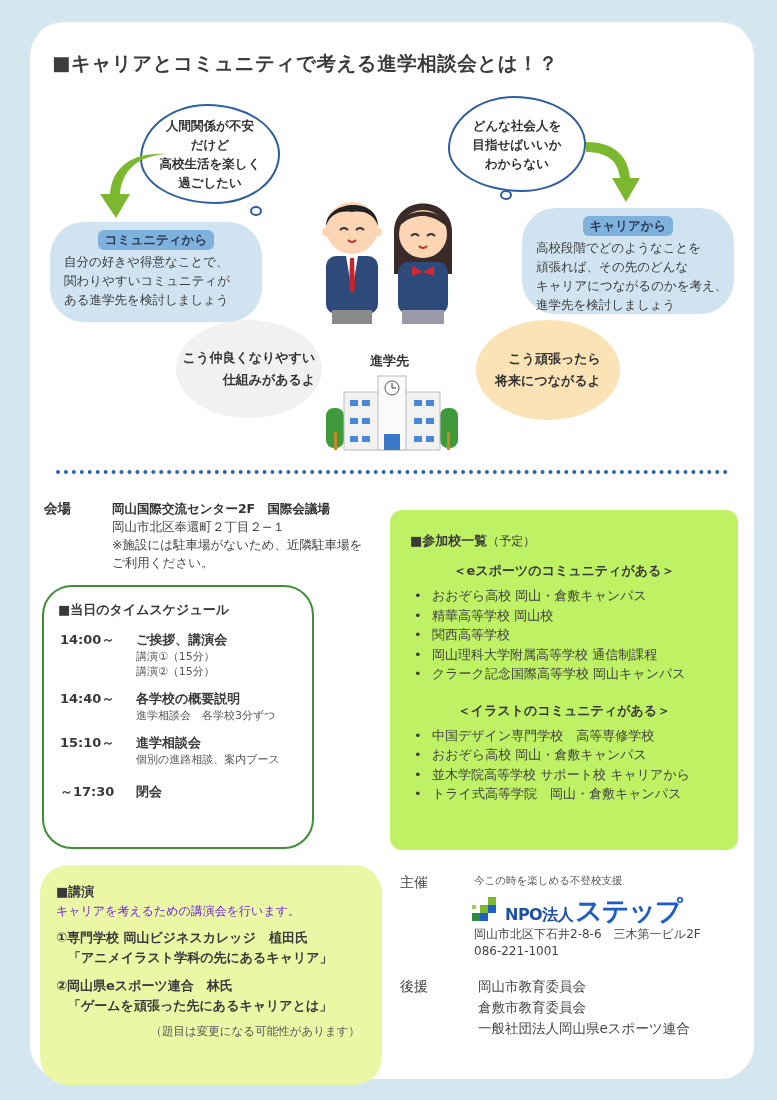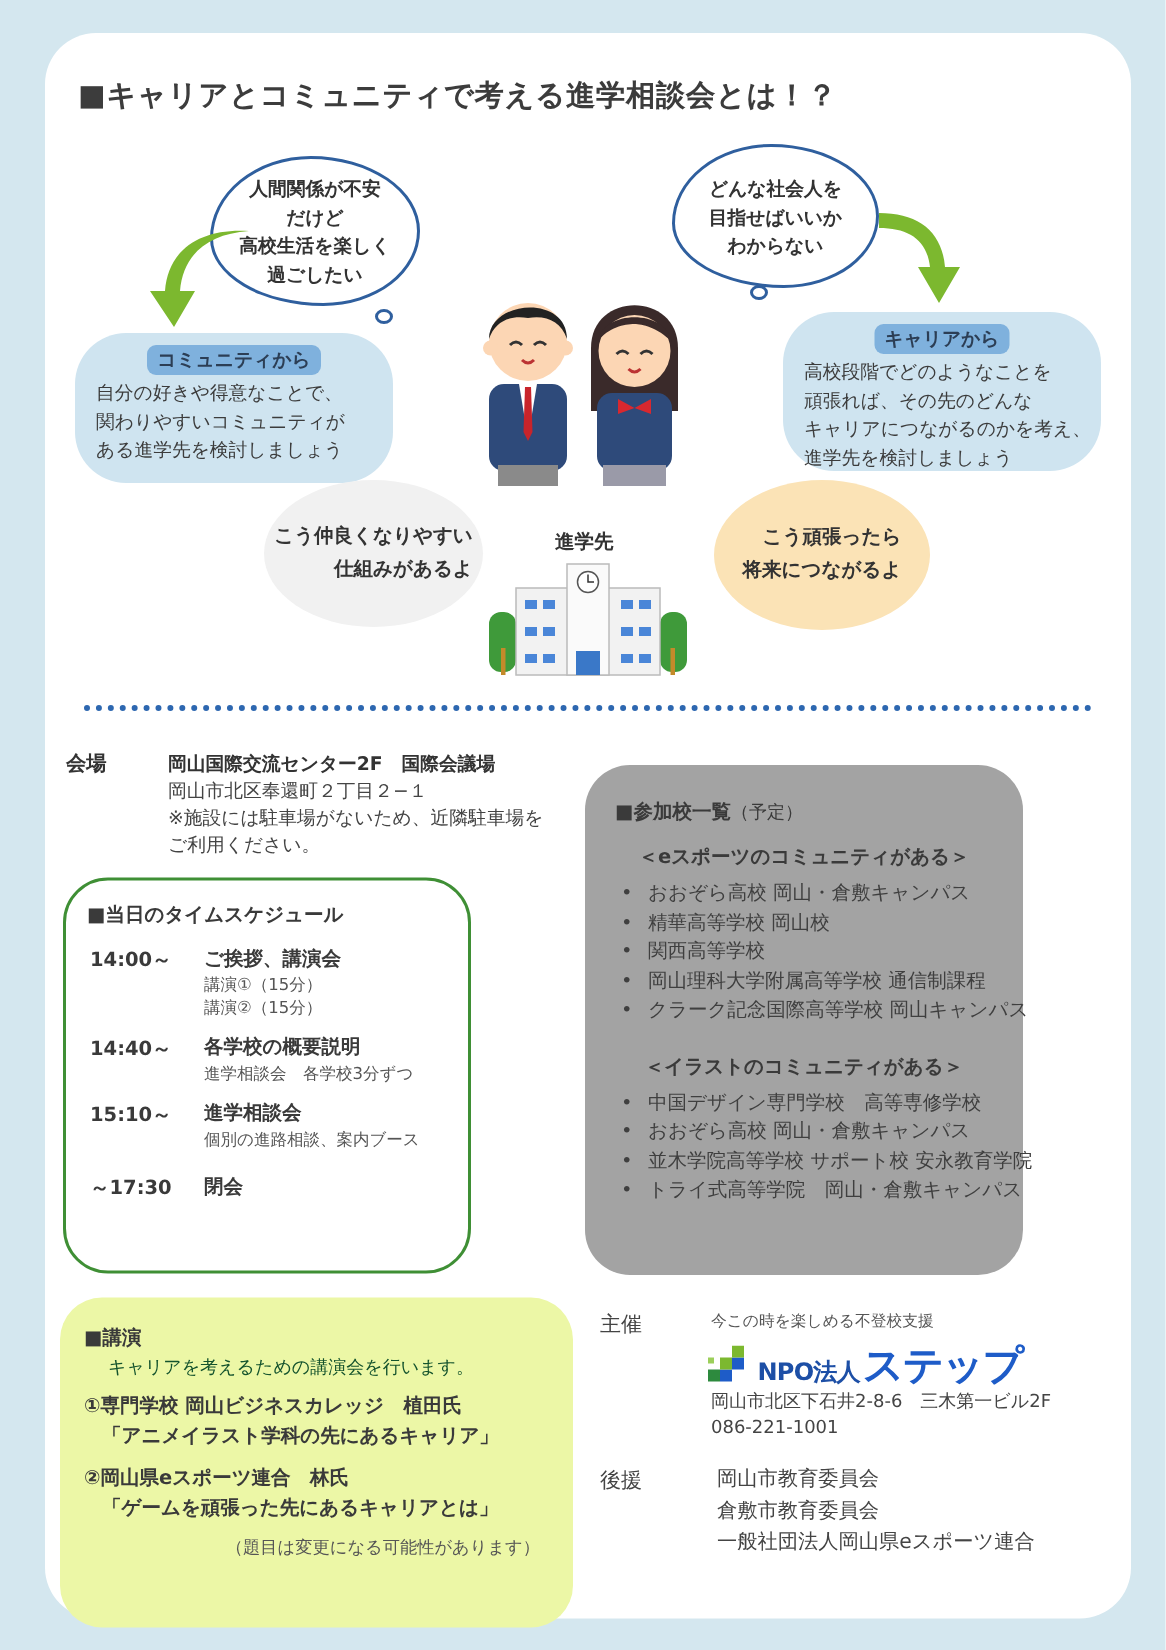--- a/index.html
+++ b/index.html
@@ -64,36 +64,36 @@
       left: 42px; top: 585px; width: 272px; height: 264px;
       border: 2.5px solid #3f8f35; border-radius: 30px; padding: 14px 14px;
     }
     .sched-title { font-size: 13px; font-weight: bold; color: #3a3a3a; margin-bottom: 12px; }
     .sched-row { display: flex; margin-bottom: 11px; }
     .sched-time { width: 78px; font-size: 13px; font-weight: bold; color: #3a3a3a; padding-left: 2px; }
     .sched-main { font-size: 13px; font-weight: bold; color: #3a3a3a; line-height: 18px; }
     .sched-sub { font-size: 11px; font-weight: normal; color: #555; line-height: 15px; }
     
     .schools {
-      left: 390px; top: 510px; width: 292px; height: 340px;
-      background: #a3a3a3; border-radius: 30px; padding: 22px 20px;
+      left: 390px; top: 510px; width: 348px; height: 340px;
+      background: #bef264; border-radius: 12px; padding: 22px 20px;
     }
     .schools-title { font-size: 13px; font-weight: bold; color: #3a3a3a; margin-bottom: 12px; }
     .schools-title .note { font-weight: normal; font-size: 12px; }
     .group-head { text-align: center; font-size: 13px; font-weight: bold; color: #3a3a3a; margin: 2px 0 6px; }
     .school-list { list-style: none; margin-bottom: 18px; }
     .school-list li { font-size: 13px; line-height: 19.5px; color: #3f3f3f; white-space: nowrap; }
     .school-list li::before { content: "•"; display: inline-block; width: 18px; padding-left: 4px; }
     
     .lecture {
       left: 40px; top: 865px; width: 342px; height: 220px;
       background: #ecf7a6; border-radius: 28px; padding: 18px 16px;
     }
     .lec-title { font-size: 13px; font-weight: bold; color: #3a3a3a; }
-    .lec-desc { font-size: 12px; color: #14532d; margin: 2px 16px 8px; font-family: Liberation Mono, monospace; }
+    .lec-desc { font-size: 12px; color: #6d28d9; margin: 2px 0 8px; font-family: Liberation Mono, monospace; }
     .lec-item { font-size: 13px; font-weight: bold; color: #3a3a3a; line-height: 20px; }
     .lec-subtitle { font-size: 13px; font-weight: bold; color: #3a3a3a; line-height: 20px; padding-left: 12px; margin-bottom: 8px; white-space: nowrap; }
     .lec-note { font-size: 11.5px; color: #555; text-align: right; padding-right: 6px; }
     
     .org-label { font-size: 14px; color: #444; }
     .org-label.host { left: 400px; top: 874px; }
     .org-label.support { left: 400px; top: 978px; }
     .host-tagline { left: 474px; top: 874px; font-size: 10.5px; color: #555; }
     .npo-logo { left: 472px; top: 890px; display: flex; align-items: flex-end; height: 36px; }
     .npo-small { font-size: 16px; font-weight: bold; color: #1d4fa6; margin-right: 2px; letter-spacing: -0.5px; }
@@ -263,21 +263,21 @@
     <li>おおぞら高校 岡山・倉敷キャンパス</li>
     <li>精華高等学校 岡山校</li>
     <li>関西高等学校</li>
     <li>岡山理科大学附属高等学校 通信制課程</li>
     <li>クラーク記念国際高等学校 岡山キャンパス</li>
   </ul>
   <div class="group-head">＜イラストのコミュニティがある＞</div>
   <ul class="school-list">
     <li>中国デザイン専門学校　高等専修学校</li>
     <li>おおぞら高校 岡山・倉敷キャンパス</li>
-    <li>並木学院高等学校 サポート校 安永教育学院</li>
+    <li>並木学院高等学校 サポート校 キャリアから</li>
     <li>トライ式高等学院　岡山・倉敷キャンパス</li>
   </ul>
 </div>
 
 <div class="abs lecture">
   <div class="lec-title">■講演</div>
   <div class="lec-desc">キャリアを考えるための講演会を行います。</div>
   <div class="lec-item">①専門学校 岡山ビジネスカレッジ　植田氏</div>
   <div class="lec-subtitle">「アニメイラスト学科の先にあるキャリア」</div>
   <div class="lec-item">②岡山県eスポーツ連合　林氏</div>

